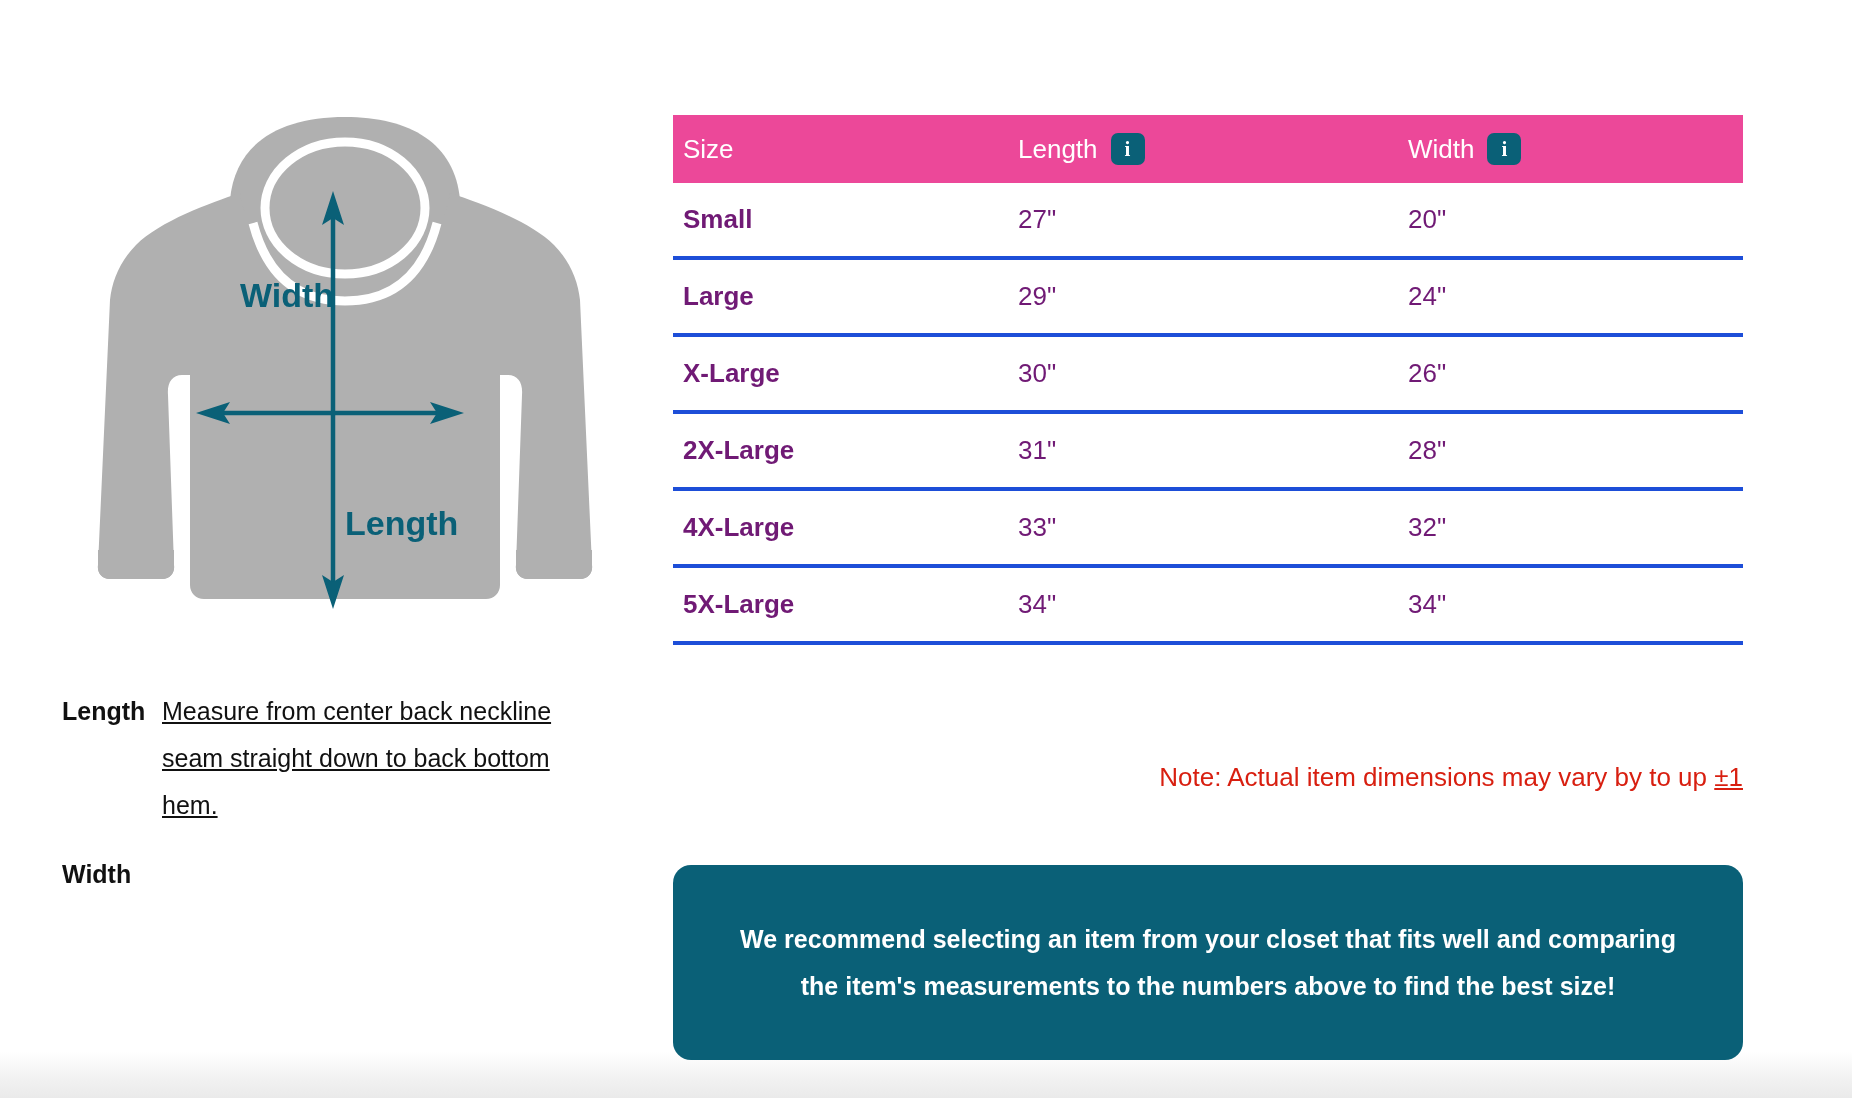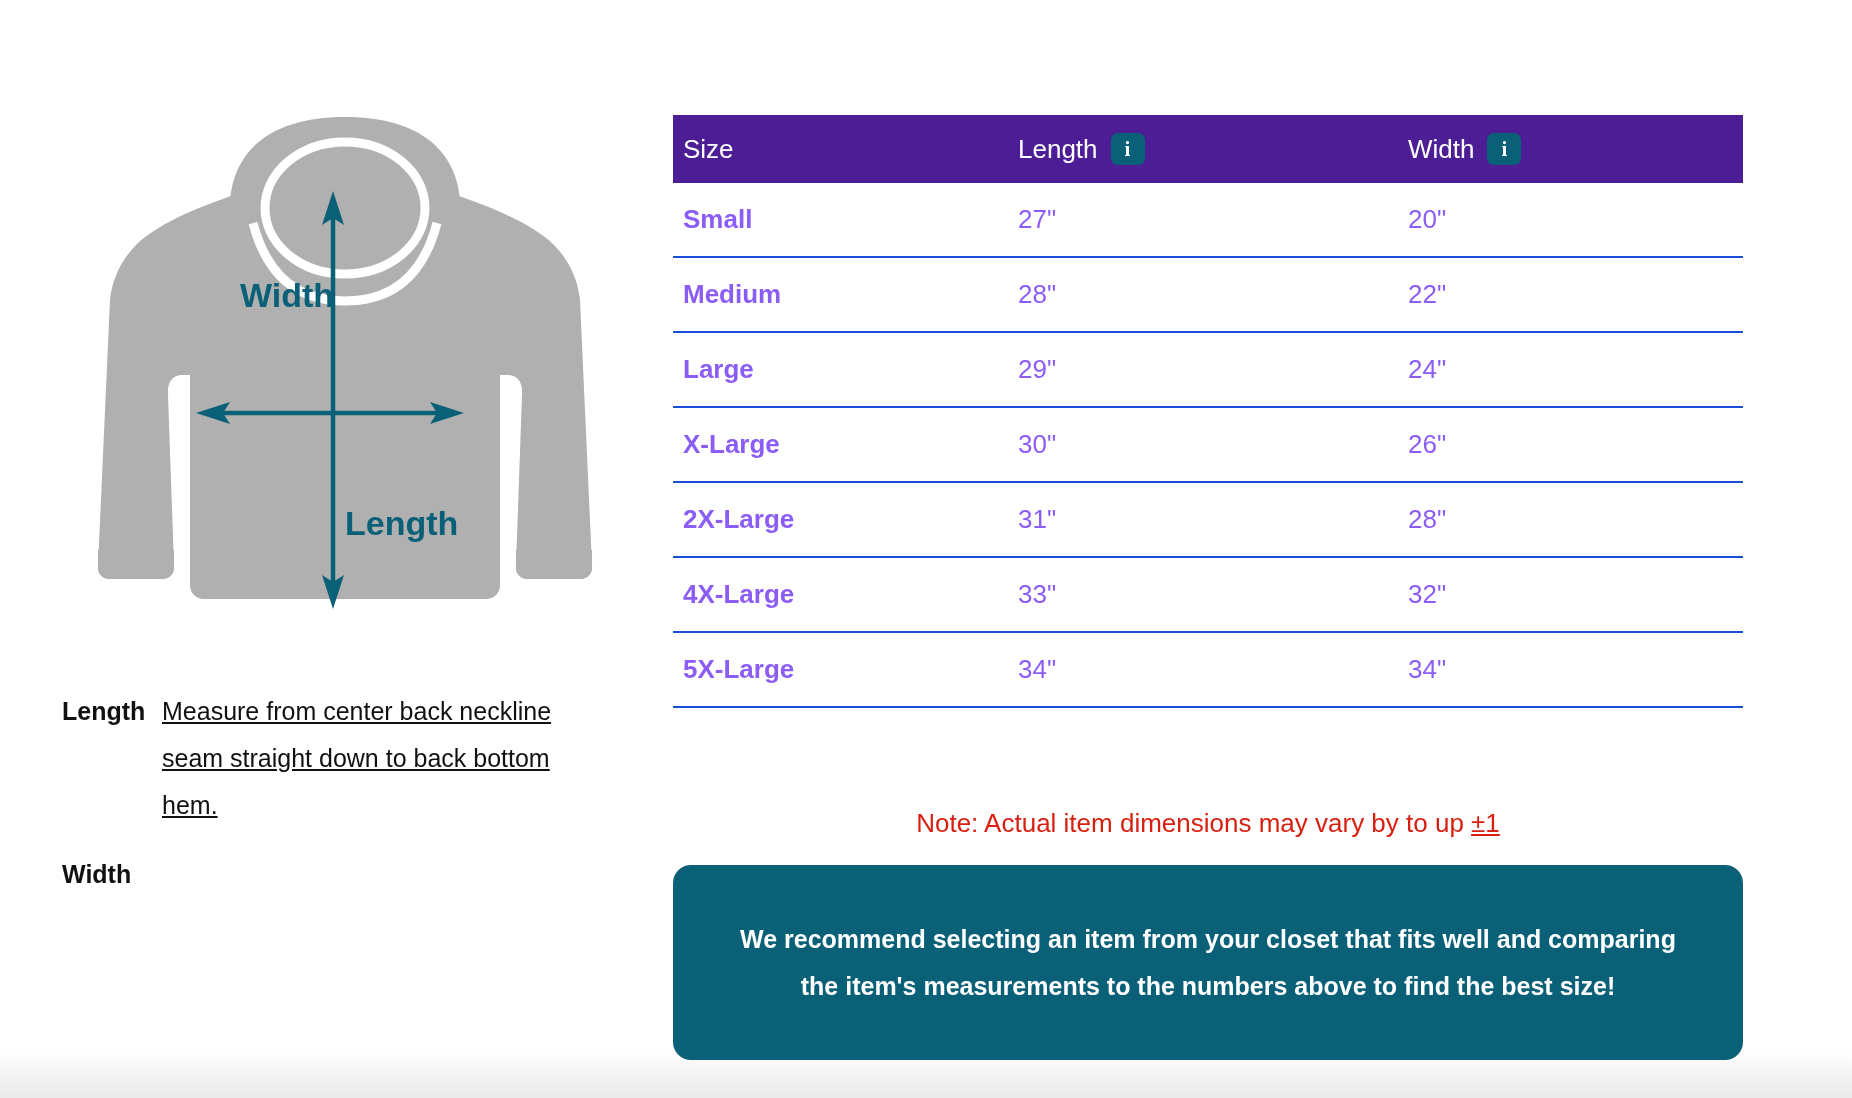--- a/index.html
+++ b/index.html
@@ -85,21 +85,21 @@
   .size-table {
     width: 100%;
     border-collapse: collapse;
     table-layout: fixed;
   }
   .size-table col.c-size  { width: 335px; }
   .size-table col.c-len   { width: 390px; }
   .size-table col.c-wid   { width: 345px; }
 
   .size-table thead th {
-    background: #4c1d95;
+    background: #ec4899;
     color: #ffffff;
     font-size: 26px;
     font-weight: normal;
     text-align: left;
     padding: 18px 0 18px 10px;
     height: 30px;
     vertical-align: middle;
   }
   .th-inner {
     display: flex;
@@ -116,38 +116,38 @@
     background: #0a6077;
     color: #ffffff;
     font-size: 21px;
     font-weight: bold;
     font-family: "Liberation Serif", serif;
     line-height: 1;
     flex: 0 0 auto;
   }
 
   .size-table tbody td {
-    border-bottom: 2px solid #1d4ed8;
+    border-bottom: 4px solid #1d4ed8;
     padding: 18px 0 18px 10px;
     height: 37px;
     font-size: 26px;
     vertical-align: middle;
-    color: #8b5cf6;
+    color: #701a75;
   }
   .size-table tbody td.size-name {
     font-weight: bold;
   }
 
   
   .note {
     position: absolute;
     left: 673px;
-    top: 808px;
+    top: 762px;
     width: 1070px;
-    text-align: center;
+    text-align: right;
     font-size: 26px;
     color: #d81f10;
     z-index: 2;
   }
   .note u { text-decoration: underline; }
 
   
   .callout {
     position: absolute;
     left: 673px;
@@ -269,25 +269,20 @@
         </th>
       </tr>
     </thead>
     <tbody>
       <tr>
         <td class="size-name">Small</td>
         <td>27"</td>
         <td>20"</td>
       </tr>
       <tr>
-        <td class="size-name">Medium</td>
-        <td>28"</td>
-        <td>22"</td>
-      </tr>
-      <tr>
         <td class="size-name">Large</td>
         <td>29"</td>
         <td>24"</td>
       </tr>
       <tr>
         <td class="size-name">X-Large</td>
         <td>30"</td>
         <td>26"</td>
       </tr>
       <tr>

